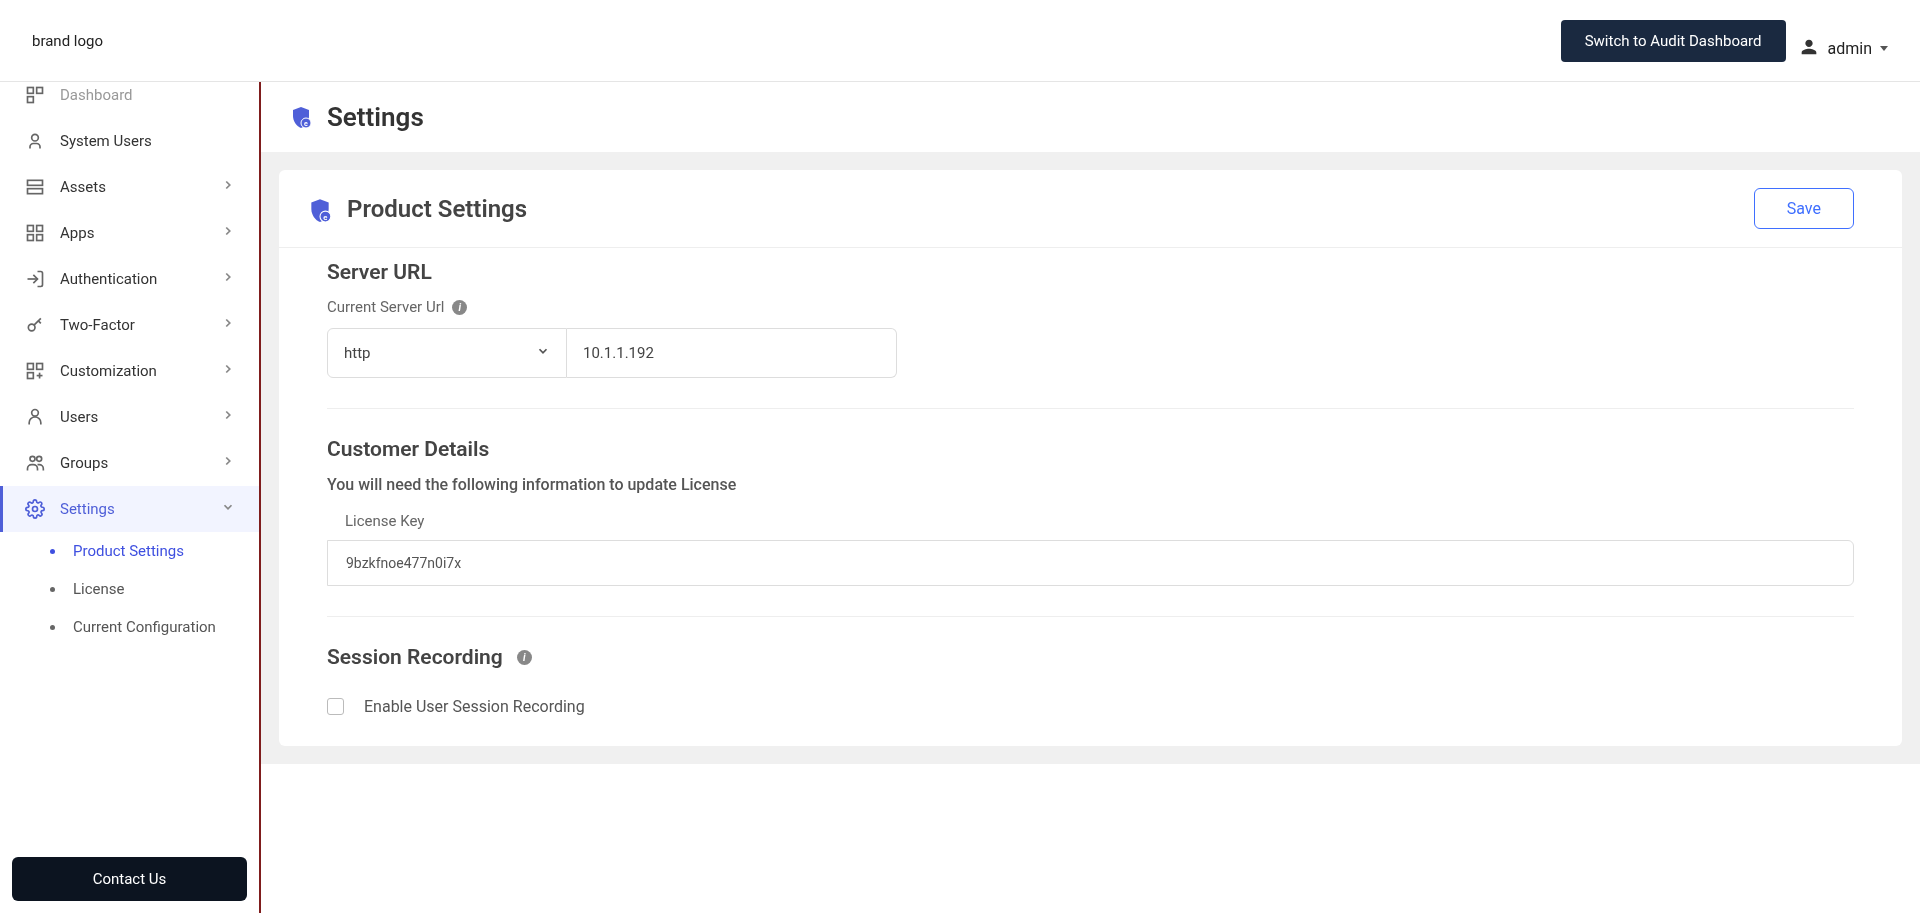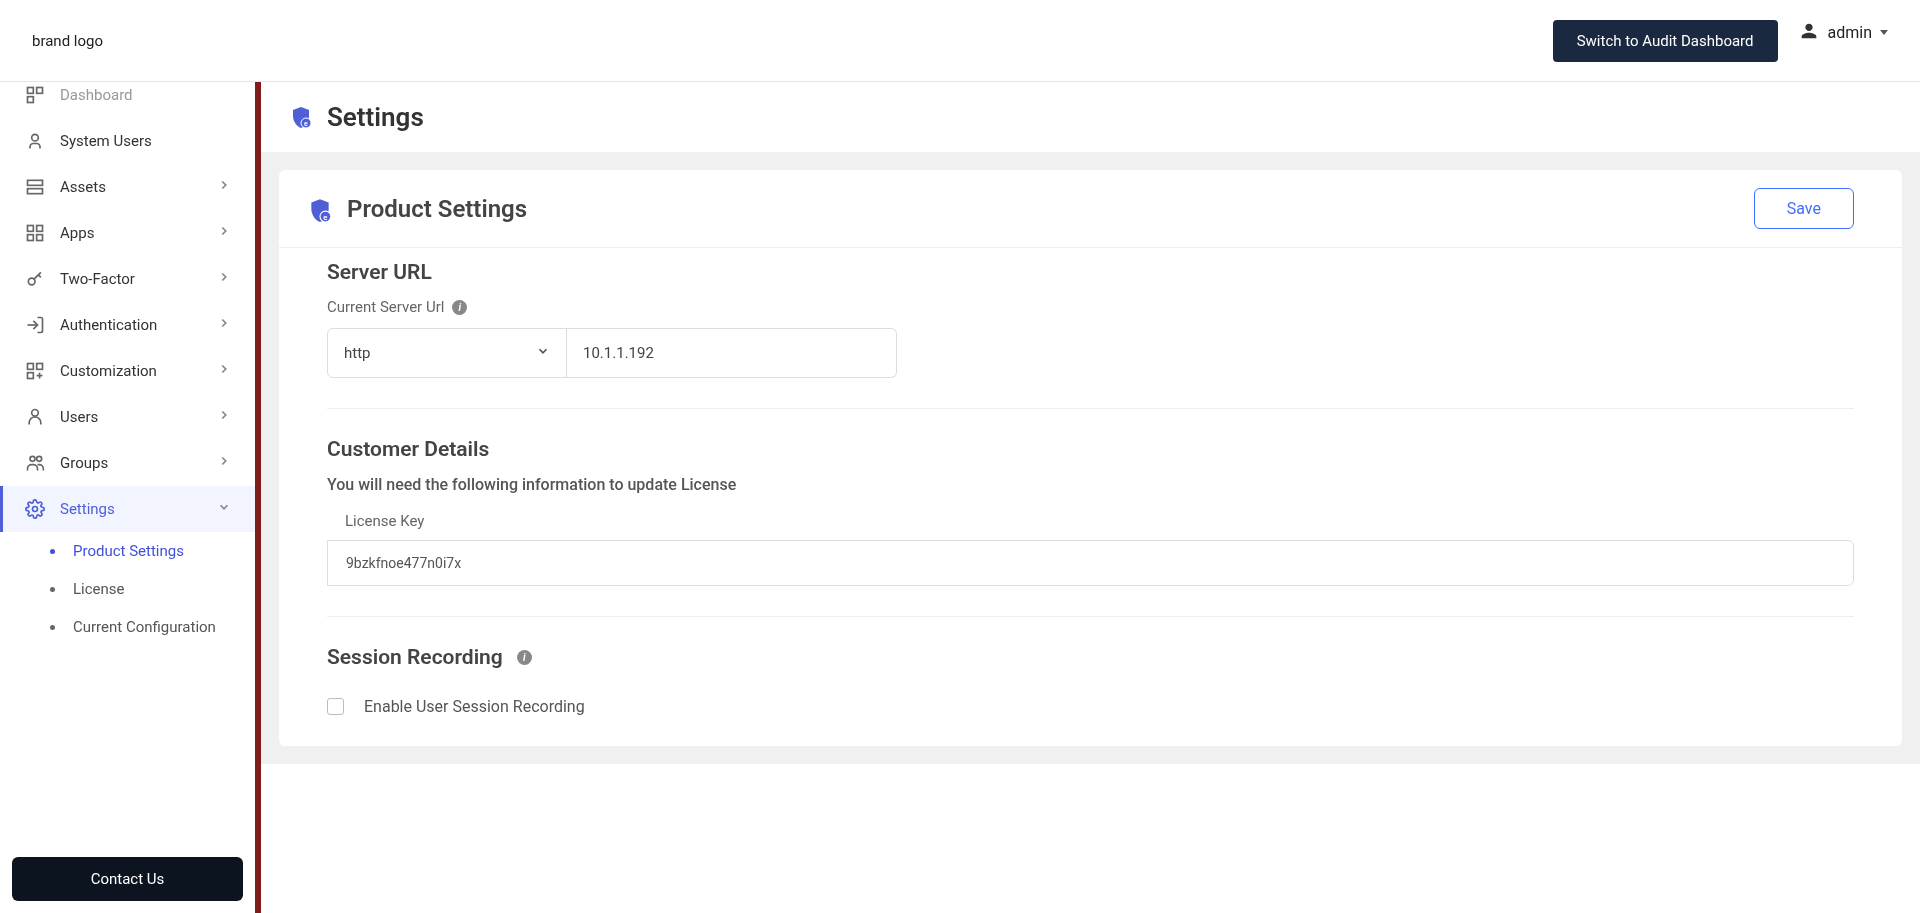--- a/index.html
+++ b/index.html
@@ -19,22 +19,22 @@
       padding: 12px 32px;
       height: 82px;
       border-bottom: 1px solid #e5e5e5;
     }
     .brand-logo {
       font-size: 15px;
       color: #222;
     }
     .header-right {
       display: flex;
-      align-items: flex-start;
-      gap: 20px;
+      align-items: flex-end;
+      gap: 12px;
     }
     .switch-btn {
       background: #1a2940;
       color: #fff;
       border: none;
       padding: 12px 24px;
       font-size: 15px;
       border-radius: 4px;
       cursor: pointer;
     }
@@ -55,21 +55,21 @@
       border-left: 4px solid transparent;
       border-right: 4px solid transparent;
       border-top: 5px solid #555;
     }
     .layout {
       display: flex;
       height: calc(100vh - 82px);
     }
     .sidebar {
       width: 261px;
-      border-right: 6px solid #7f1d1d;
+      border-right: 2px solid #7f1d1d;
       position: relative;
       display: flex;
       flex-direction: column;
     }
     .sidebar-nav {
       flex: 1;
       overflow-y: auto;
       padding-top: 0;
     }
     .nav-item {
@@ -402,42 +402,42 @@
         <span class="chevron">
           <svg width="14" height="14" viewBox="0 0 24 24" fill="none" stroke="currentColor" stroke-width="3">
               <polyline points="9 18 15 12 9 6"></polyline>
             </svg>
         </span>
       </div>
 
       <div class="nav-item">
         <span class="nav-icon">
           <svg viewBox="0 0 24 24" fill="none" stroke="currentColor" stroke-width="2">
+              <path d="M15 3h4a2 2 0 012 2v14a2 2 0 01-2 2h-4"></path>
+              <polyline points="10 17 15 12 10 7"></polyline>
+              <line x1="15" y1="12" x2="3" y2="12"></line>
+            </svg>
+        </span>
+        <span class="nav-label">Authentication</span>
+        <span class="chevron">
+          <svg width="14" height="14" viewBox="0 0 24 24" fill="none" stroke="currentColor" stroke-width="3">
+              <polyline points="9 18 15 12 9 6"></polyline>
+            </svg>
+        </span>
+      </div>
+
+      <div class="nav-item">
+        <span class="nav-icon">
+          <svg viewBox="0 0 24 24" fill="none" stroke="currentColor" stroke-width="2">
               <circle cx="8" cy="15" r="4"></circle>
               <line x1="10.8" y1="12.2" x2="19" y2="4"></line>
               <line x1="16" y1="7" x2="19" y2="10"></line>
             </svg>
         </span>
         <span class="nav-label">Two-Factor</span>
-        <span class="chevron">
-          <svg width="14" height="14" viewBox="0 0 24 24" fill="none" stroke="currentColor" stroke-width="3">
-              <polyline points="9 18 15 12 9 6"></polyline>
-            </svg>
-        </span>
-      </div>
-
-      <div class="nav-item">
-        <span class="nav-icon">
-          <svg viewBox="0 0 24 24" fill="none" stroke="currentColor" stroke-width="2">
-              <path d="M15 3h4a2 2 0 012 2v14a2 2 0 01-2 2h-4"></path>
-              <polyline points="10 17 15 12 10 7"></polyline>
-              <line x1="15" y1="12" x2="3" y2="12"></line>
-            </svg>
-        </span>
-        <span class="nav-label">Authentication</span>
         <span class="chevron">
           <svg width="14" height="14" viewBox="0 0 24 24" fill="none" stroke="currentColor" stroke-width="3">
               <polyline points="9 18 15 12 9 6"></polyline>
             </svg>
         </span>
       </div>
 
       <div class="nav-item">
         <span class="nav-icon">
           <svg viewBox="0 0 24 24" fill="none" stroke="currentColor" stroke-width="2">

